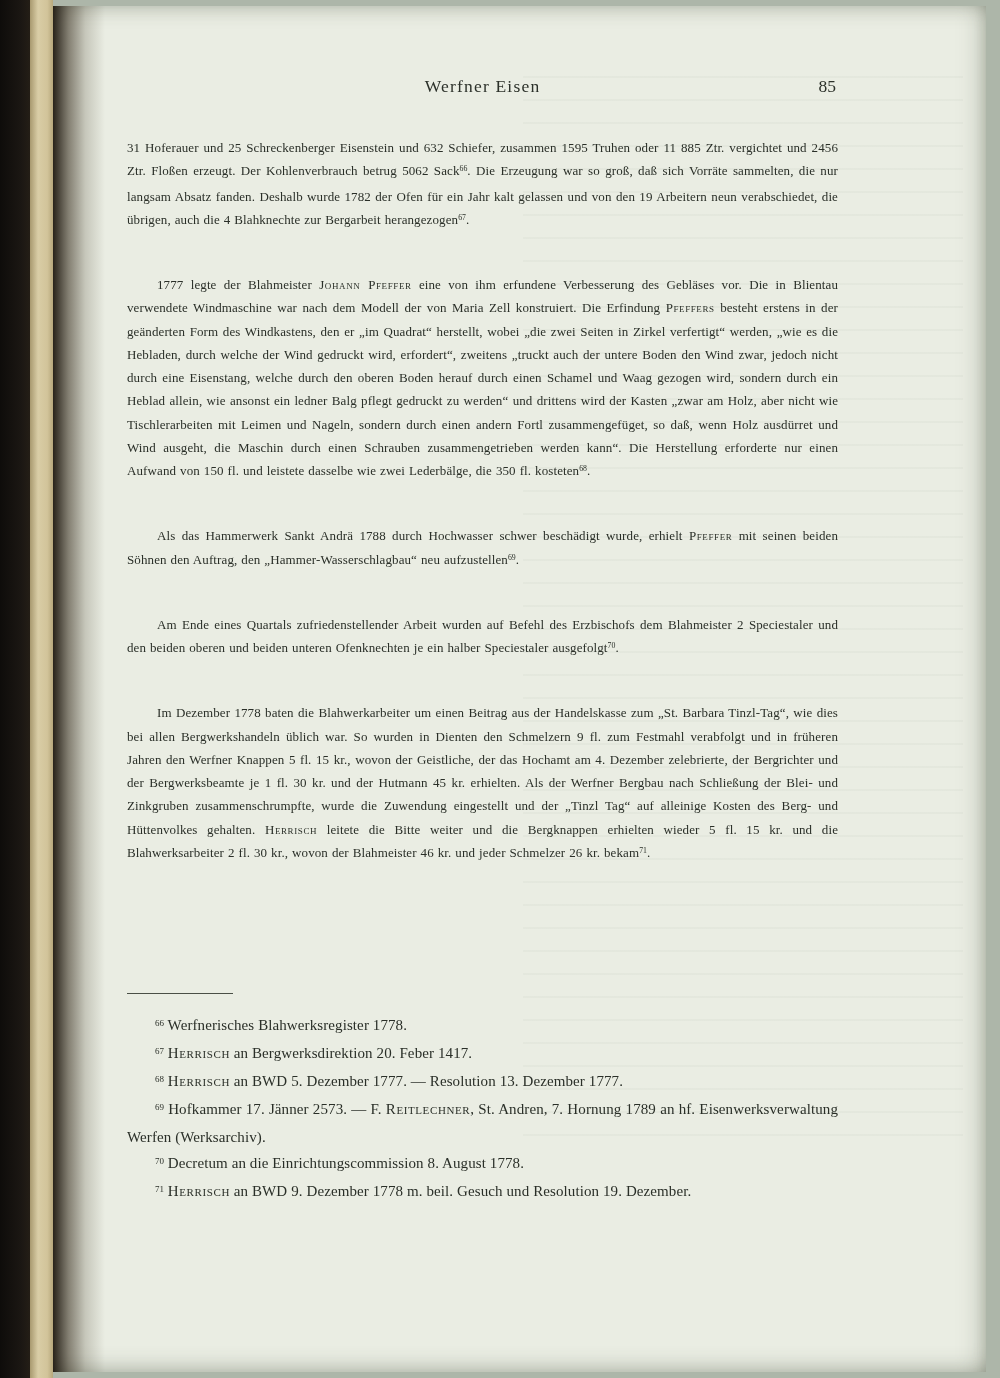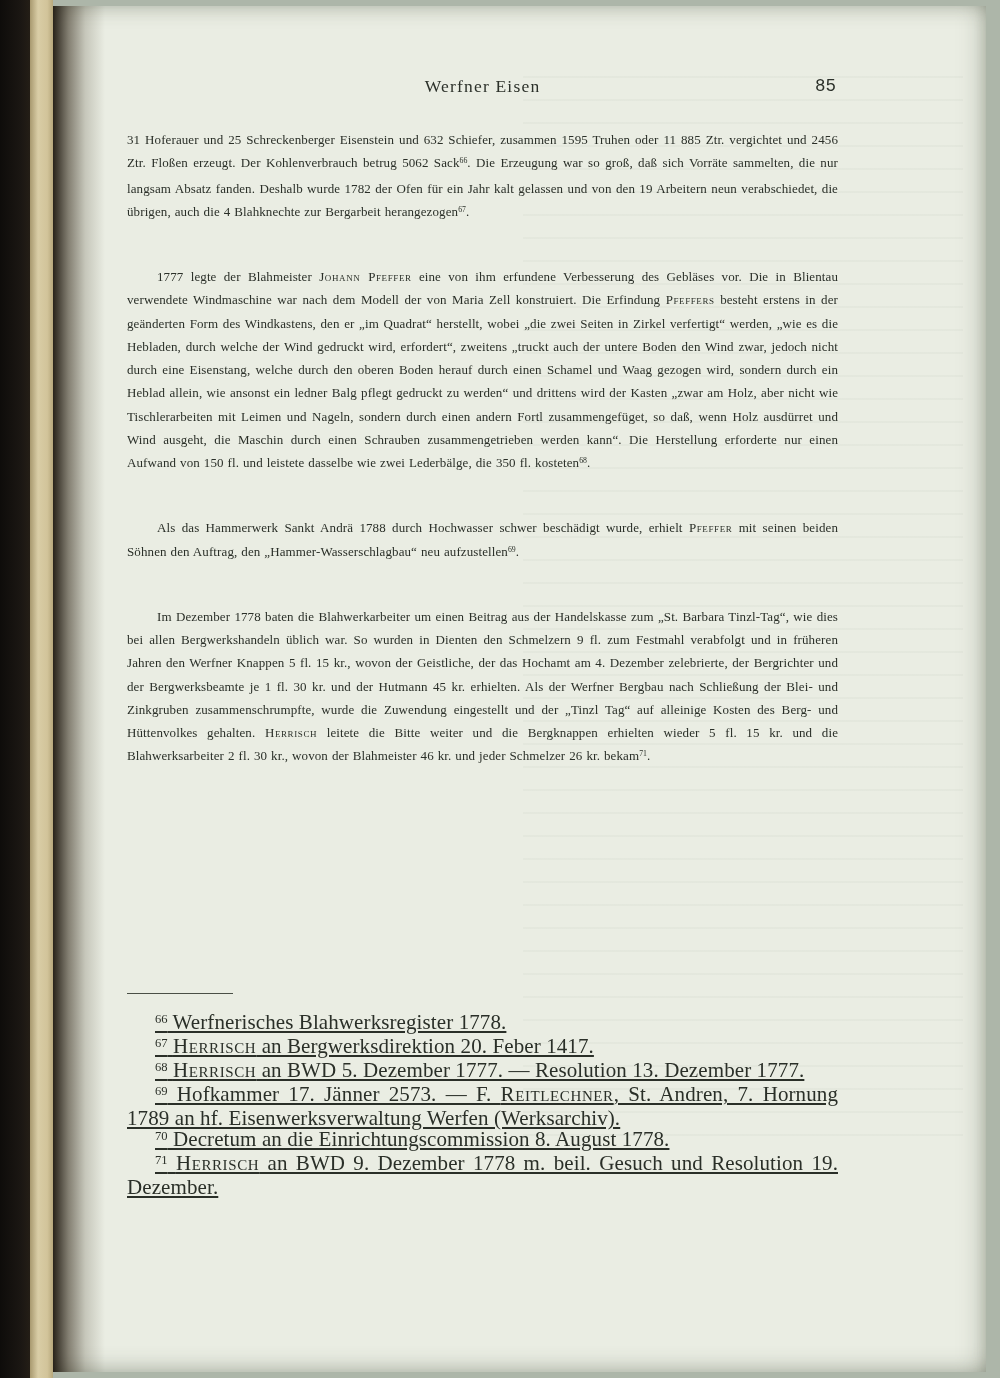--- a/index.html
+++ b/index.html
@@ -34,48 +34,48 @@
   }
   .ghost {
     position:absolute; left:470px; top:70px; width:440px; height:1080px;
     background:repeating-linear-gradient(180deg, rgba(110,128,108,.07) 0 2px, rgba(110,128,108,0) 2px 23px);
     opacity:.7; pointer-events:none;
   }
   .content {
     position:absolute; left:74px; top:70px; width:711px; height:1290px;
   }
   .header-row {
-    position:relative; height:26px; margin-bottom:26px;
+    position:relative; height:26px; margin-bottom:34px;
   }
   .running-title {
     position:absolute; left:0; right:0; text-align:center;
     font-size:17.5px; letter-spacing:1.2px; color:#2c312a;
   }
   .page-number {
-    position:absolute; right:2px; top:0; font-size:17.5px; color:#2c312a;font-family:Liberation Mono, monospace;
+    position:absolute; right:2px; top:0; font-size:17.5px; color:#2c312a;
   }
   .body-text p {
     font-size:13px; line-height:23.25px; text-align:justify;
     letter-spacing:.1px; word-spacing:.6px;
     -webkit-hyphens:auto; hyphens:auto;
   }
   .body-text p.indent { text-indent:30px;margin-top:40px; }
   .sc { font-variant:small-caps; letter-spacing:.6px; }
   sup {
     font-size:.6em; vertical-align:baseline; position:relative; top:-.5em;
     letter-spacing:0;
   }
   .footnote-area { position:absolute; left:0; top:917px; width:711px; }
   .fn-rule {
     width:106px; border-top:1.2px solid #4a4f46; margin-bottom:18px;
   }
   .footnote-area p.fn {
-    font-size:21px; line-height:21px; text-align:justify;
+    font-size:15px; line-height:26px; text-align:justify;
     text-indent:28px; letter-spacing:.1px;
-    -webkit-hyphens:auto; hyphens:auto;text-decoration:underline;
+    -webkit-hyphens:auto; hyphens:auto;
   }
 </style>
 </head>
 <body>
 
 <div class="edge-black"></div>
 <div class="edge-cream"></div>
 
 <div class="page">
   <div class="gutter-shadow"></div>
@@ -85,20 +85,21 @@
 
     <div class="header-row">
       <span class="running-title">Werfner Eisen</span>
       <span class="page-number">85</span>
     </div>
 
     <div class="body-text">
       <p lang="de"><span>31 Hoferauer und 25 Schreckenberger Eisenstein und 632 Schiefer, zusammen 1595 Truhen oder 11 885 Ztr. vergichtet und 2456 Ztr. Floßen erzeugt. Der Kohlenverbrauch betrug 5062 Sack</span><sup>66</sup><span>. Die Erzeugung war so groß, daß sich Vorräte sammelten, die nur langsam Absatz fanden. Deshalb wurde 1782 der Ofen für ein Jahr kalt gelassen und von den 19 Arbeitern neun verabschiedet, die übrigen, auch die 4 Blahknechte zur Bergarbeit herangezogen</span><sup>67</sup><span>.</span></p>
       <p lang="de" class="indent"><span>1777 legte der Blahmeister </span><span class="sc">Johann Pfeffer</span><span> eine von ihm erfundene Verbesserung des Gebläses vor. Die in Blientau verwendete Windmaschine war nach dem Modell der von Maria Zell konstruiert. Die Erfindung </span><span class="sc">Pfeffers</span><span> besteht erstens in der geänderten Form des Windkastens, den er „im Quadrat“ herstellt, wobei „die zwei Seiten in Zirkel verfertigt“ werden, „wie es die Hebladen, durch welche der Wind gedruckt wird, erfordert“, zweitens „truckt auch der untere Boden den Wind zwar, jedoch nicht durch eine Eisenstang, welche durch den oberen Boden herauf durch einen Schamel und Waag gezogen wird, sondern durch ein Heblad allein, wie ansonst ein ledner Balg pflegt gedruckt zu werden“ und drittens wird der Kasten „zwar am Holz, aber nicht wie Tischlerarbeiten mit Leimen und Nageln, sondern durch einen andern Fortl zusammengefüget, so daß, wenn Holz ausdürret und Wind ausgeht, die Maschin durch einen Schrauben zusammengetrieben werden kann“. Die Herstellung erforderte nur einen Aufwand von 150 fl. und leistete dasselbe wie zwei Lederbälge, die 350 fl. kosteten</span><sup>68</sup><span>.</span></p>
       <p lang="de" class="indent"><span>Als das Hammerwerk Sankt Andrä 1788 durch Hochwasser schwer beschädigt wurde, erhielt </span><span class="sc">Pfeffer</span><span> mit seinen beiden Söhnen den Auftrag, den „Hammer-Wasserschlagbau“ neu aufzustellen</span><sup>69</sup><span>.</span></p>
+      <p lang="de" class="indent"><span>Am Ende eines Quartals zufriedenstellender Arbeit wurden auf Befehl des Erzbischofs dem Blahmeister 2 Speciestaler und den beiden oberen und beiden unteren Ofenknechten je ein halber Speciestaler ausgefolgt</span><sup>70</sup><span>.</span></p>
       <p lang="de" class="indent"><span>Im Dezember 1778 baten die Blahwerkarbeiter um einen Beitrag aus der Handelskasse zum „St. Barbara Tinzl-Tag“, wie dies bei allen Bergwerkshandeln üblich war. So wurden in Dienten den Schmelzern 9 fl. zum Festmahl verabfolgt und in früheren Jahren den Werfner Knappen 5 fl. 15 kr., wovon der Geistliche, der das Hochamt am 4. Dezember zelebrierte, der Bergrichter und der Bergwerksbeamte je 1 fl. 30 kr. und der Hutmann 45 kr. erhielten. Als der Werfner Bergbau nach Schließung der Blei- und Zinkgruben zusammenschrumpfte, wurde die Zuwendung eingestellt und der „Tinzl Tag“ auf alleinige Kosten des Berg- und Hüttenvolkes gehalten. </span><span class="sc">Herrisch</span><span> leitete die Bitte weiter und die Bergknappen erhielten wieder 5 fl. 15 kr. und die Blahwerksarbeiter 2 fl. 30 kr., wovon der Blahmeister 46 kr. und jeder Schmelzer 26 kr. bekam</span><sup>71</sup><span>.</span></p>
     </div>
 
     <div class="footnote-area">
       <div class="fn-rule"></div>
       <p lang="de" class="fn"><sup>66</sup><span> Werfnerisches Blahwerksregister 1778.</span></p>
       <p lang="de" class="fn"><sup>67</sup><span> </span><span class="sc">Herrisch</span><span> an Bergwerksdirektion 20. Feber 1417.</span></p>
       <p lang="de" class="fn"><sup>68</sup><span> </span><span class="sc">Herrisch</span><span> an BWD 5. Dezember 1777. — Resolution 13. Dezember 1777.</span></p>
       <p lang="de" class="fn"><sup>69</sup><span> Hofkammer 17. Jänner 2573. — F. </span><span class="sc">Reitlechner</span><span>, St. Andren, 7. Hornung 1789 an hf. Eisenwerksverwaltung Werfen (Werksarchiv).</span></p>
       <p lang="de" class="fn"><sup>70</sup><span> Decretum an die Einrichtungscommission 8. August 1778.</span></p>

